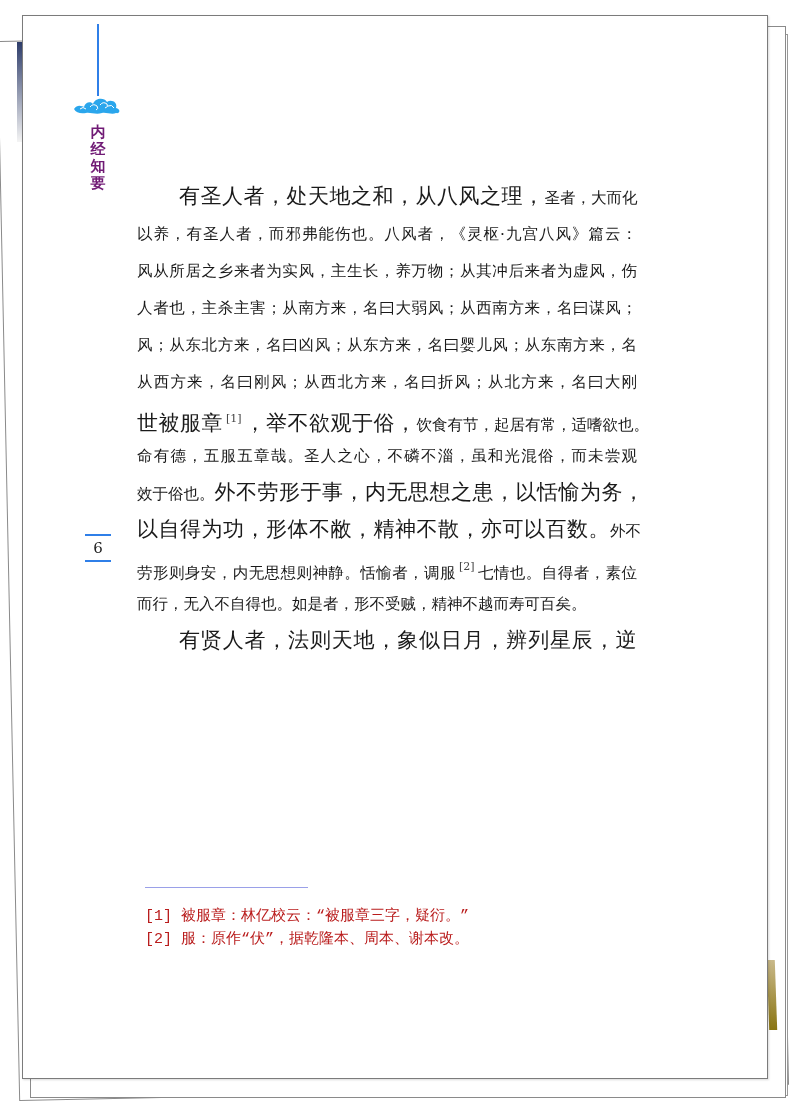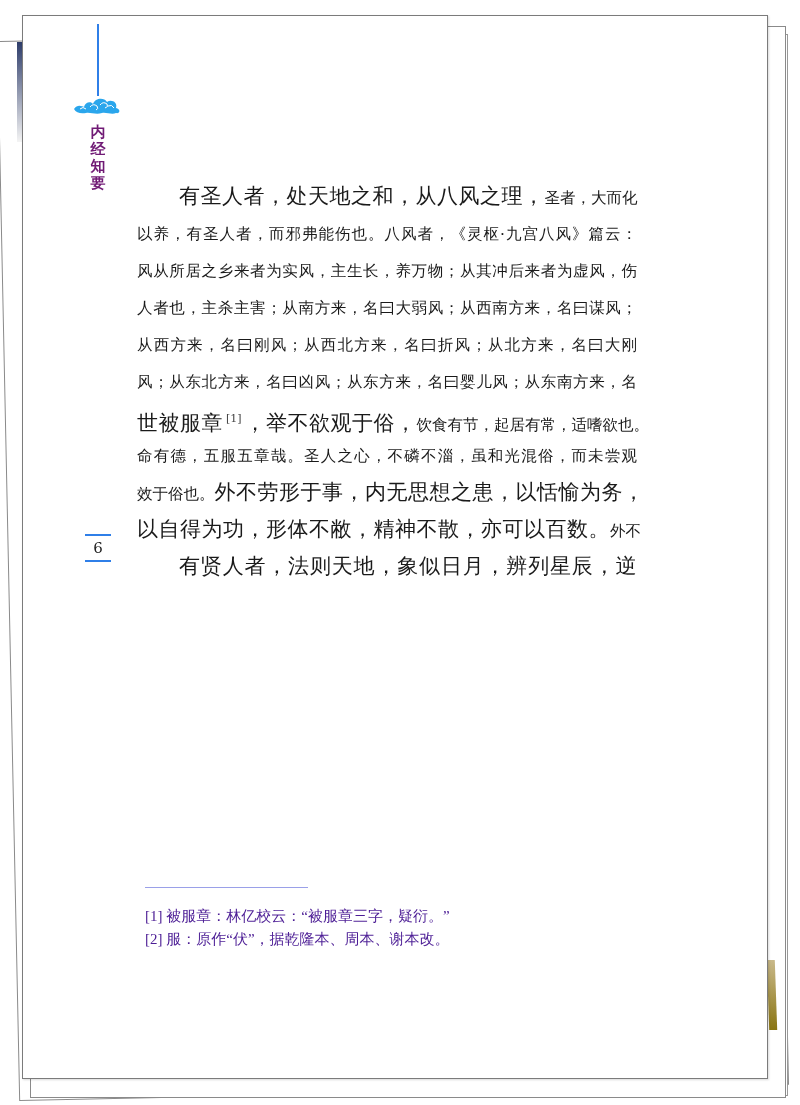--- a/index.html
+++ b/index.html
@@ -32,21 +32,21 @@
   .folio .num { font-size: 15px; color: #222; line-height: 22px; padding: 1px 0; }
 
   .body-text { position: absolute; left: 137px; top: 178px; width: 500px; color: #1a1a1a; }
   .line { white-space: nowrap; height: 37px; line-height: 37px; text-align: justify; text-align-last: justify; }
   .big { font-size: 21px; letter-spacing: 0.5px; }
   .small { font-size: 15.5px; }
   .indent { padding-left: 42px; }
   sup.note { font-size: 11px; vertical-align: 8px; color: #444; margin: 0 3px; }
 
   .fn-rule { position: absolute; left: 145px; top: 887px; width: 163px; height: 1px; background: #9aa0e8; }
-  .footnotes { position: absolute; left: 145px; top: 905px; color: #4c1d95; font-family: Liberation Serif, serif; font-size: 15px; line-height: 23px; }
+  .footnotes { position: absolute; left: 145px; top: 905px; color: #b91c1c; font-family: Liberation Mono, monospace; font-size: 15px; line-height: 23px; }
 </style>
 </head>
 <body>
 
 <div class="sheet back1"></div>
 <div class="sheet back4"></div>
 <div class="sheet back3"></div>
 <div class="sheet back2"></div>
 <div class="navy-edge"></div>
 <div class="gold-edge"></div>
@@ -64,26 +64,28 @@
   <div class="rule"></div>
   <div class="num">6</div>
   <div class="rule"></div>
 </div>
 
 <div class="body-text" id="body-text">
     <div class="line indent"><span class="big">有圣人者，处天地之和，从八风之理，</span><span class="small">圣者，大而化</span></div>
     <div class="line"><span class="small">以养，有圣人者，而邪弗能伤也。八风者，《灵枢·九宫八风》篇云：</span></div>
     <div class="line"><span class="small">风从所居之乡来者为实风，主生长，养万物；从其冲后来者为虚风，伤</span></div>
     <div class="line"><span class="small">人者也，主杀主害；从南方来，名曰大弱风；从西南方来，名曰谋风；</span></div>
+    <div class="line"><span class="small">风；从东北方来，名曰凶风；从东方来，名曰婴儿风；从东南方来，名</span></div>
     <div class="line"><span class="small">从西方来，名曰刚风；从西北方来，名曰折风；从北方来，名曰大刚</span></div>
-    <div class="line"><span class="small">风；从东北方来，名曰凶风；从东方来，名曰婴儿风；从东南方来，名</span></div>
     <div class="line"><span class="big">世被服章</span><sup class="note">[1]</sup><span class="big">，举不欲观于俗，</span><span class="small">饮食有节，起居有常，适嗜欲也。</span></div>
     <div class="line"><span class="small">命有德，五服五章哉。圣人之心，不磷不淄，虽和光混俗，而未尝观</span></div>
     <div class="line"><span class="small">效于俗也。</span><span class="big">外不劳形于事，内无思想之患，以恬愉为务，</span></div>
     <div class="line"><span class="big">以自得为功，形体不敝，精神不散，亦可以百数。</span><span class="small">外不</span></div>
+    <div class="line"><span class="small">劳形则身安，内无思想则神静。恬愉者，调服</span><sup class="note">[2]</sup><span class="small">七情也。自得者，素位</span></div>
+    <div class="line" style="text-align-last: left;"><span class="small">而行，无入不自得也。如是者，形不受贼，精神不越而寿可百矣。</span></div>
     <div class="line indent"><span class="big">有贤人者，法则天地，象似日月，辨列星辰，逆</span></div>
   </div>
 
 <div class="fn-rule"></div>
 <div class="footnotes">
   <div>
     <span>[1]</span>
     <span>被服章：林亿校云：“被服章三字，疑衍。”</span>
   </div>
   <div>

